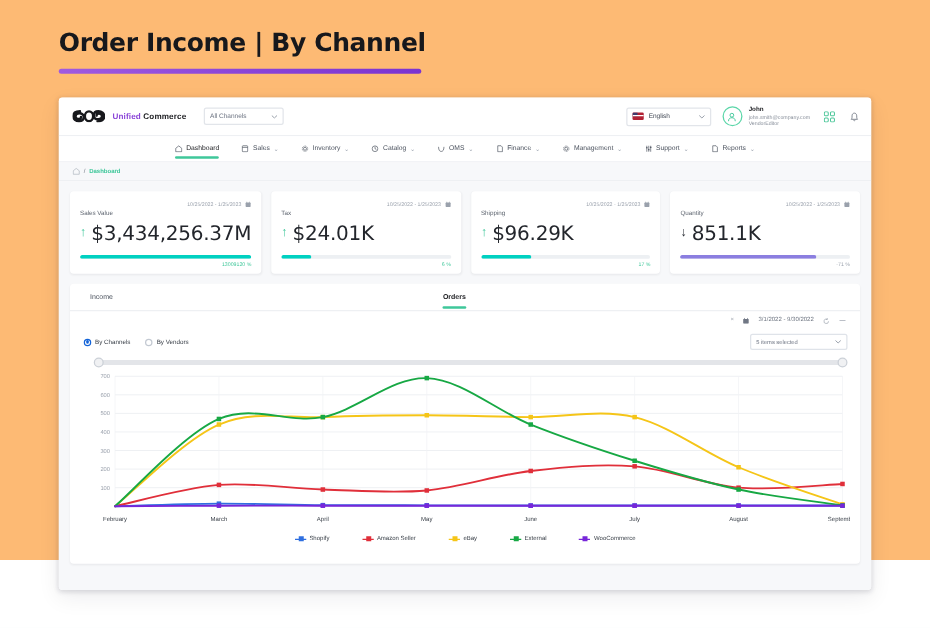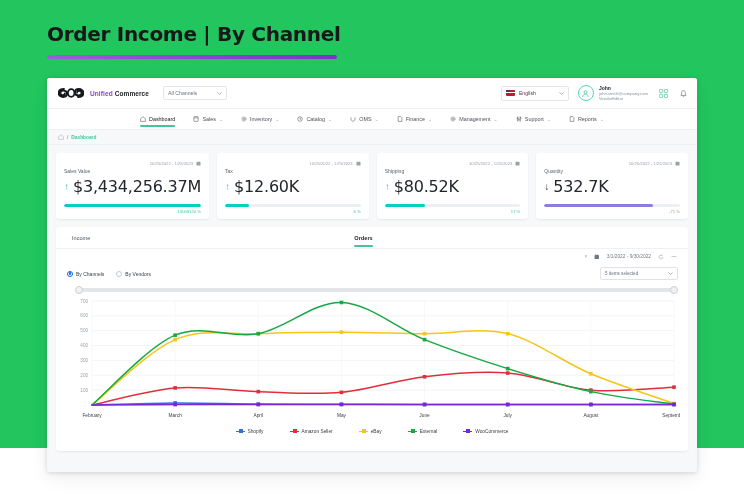--- a/index.html
+++ b/index.html
@@ -2,21 +2,21 @@
 <html><head>
 <meta charset="utf-8">
 <style>
   * { box-sizing: border-box; margin: 0; padding: 0; }
   html, body {
     width: 744px; height: 502px;
     background: #ffffff;
     font-family: "Liberation Sans", sans-serif;
     overflow: hidden;
   }
-  .page { position: relative; width: 744px; height: 448px; background:#22c55e; }
+  .page { position: relative; width: 744px; height: 448px; background:#fdba74; }
 
   
   .title-block { position:absolute; left:47px; top:22px; }
   .page-title {
     font-size: 20px; font-weight: bold; color:#17181c;
     letter-spacing: -0.3px; font-family:"DejaVu Sans", sans-serif;
   }
   .title-rule {
     margin-top: 9px; width: 290px; height: 4px; border-radius: 2px;
     background: linear-gradient(90deg,#a05ae0 0%, #8b45d8 50%, #7b33d1 100%);
@@ -368,61 +368,61 @@
             <span>10/25/2022 - 1/25/2023</span>
             <svg width="5" height="5" viewBox="0 0 10 10">
               <rect x="1" y="2" width="8" height="7" rx="1" fill="#9aa1ac"></rect>
               <rect x="2.4" y="0.6" width="1" height="2" fill="#9aa1ac"></rect>
               <rect x="6.6" y="0.6" width="1" height="2" fill="#9aa1ac"></rect>
             </svg>
           </div>
           <div class="kpi-label">Tax</div>
           <div class="kpi-value-row">
             <span class="arrow-up">↑</span>
-            <span class="kpi-value">$12.60K</span>
+            <span class="kpi-value">$24.01K</span>
           </div>
           <div class="kpi-bar">
               <span style="width:18%;background:#00d1c1"></span>
             </div>
           <div class="kpi-pct" style="color:#3fc79a">6 %</div>
         </div>
 
         <div class="kpi-card">
           <div class="kpi-date">
             <span>10/25/2022 - 1/25/2023</span>
             <svg width="5" height="5" viewBox="0 0 10 10">
               <rect x="1" y="2" width="8" height="7" rx="1" fill="#9aa1ac"></rect>
               <rect x="2.4" y="0.6" width="1" height="2" fill="#9aa1ac"></rect>
               <rect x="6.6" y="0.6" width="1" height="2" fill="#9aa1ac"></rect>
             </svg>
           </div>
           <div class="kpi-label">Shipping</div>
           <div class="kpi-value-row">
             <span class="arrow-up">↑</span>
-            <span class="kpi-value">$80.52K</span>
+            <span class="kpi-value">$96.29K</span>
           </div>
           <div class="kpi-bar">
               <span style="width:30%;background:#00d1c1"></span>
             </div>
           <div class="kpi-pct" style="color:#3fc79a">17 %</div>
         </div>
 
         <div class="kpi-card">
           <div class="kpi-date">
             <span>10/25/2022 - 1/25/2023</span>
             <svg width="5" height="5" viewBox="0 0 10 10">
               <rect x="1" y="2" width="8" height="7" rx="1" fill="#9aa1ac"></rect>
               <rect x="2.4" y="0.6" width="1" height="2" fill="#9aa1ac"></rect>
               <rect x="6.6" y="0.6" width="1" height="2" fill="#9aa1ac"></rect>
             </svg>
           </div>
           <div class="kpi-label">Quantity</div>
           <div class="kpi-value-row">
             <span class="arrow-down">↓</span>
-            <span class="kpi-value">532.7K</span>
+            <span class="kpi-value">851.1K</span>
           </div>
           <div class="kpi-bar">
               <span style="width:80%;background:#8b7ee0"></span>
             </div>
           <div class="kpi-pct" style="color:#9aa1ac">-71 %</div>
         </div>
       </div>
 
       <div class="panel">
 

